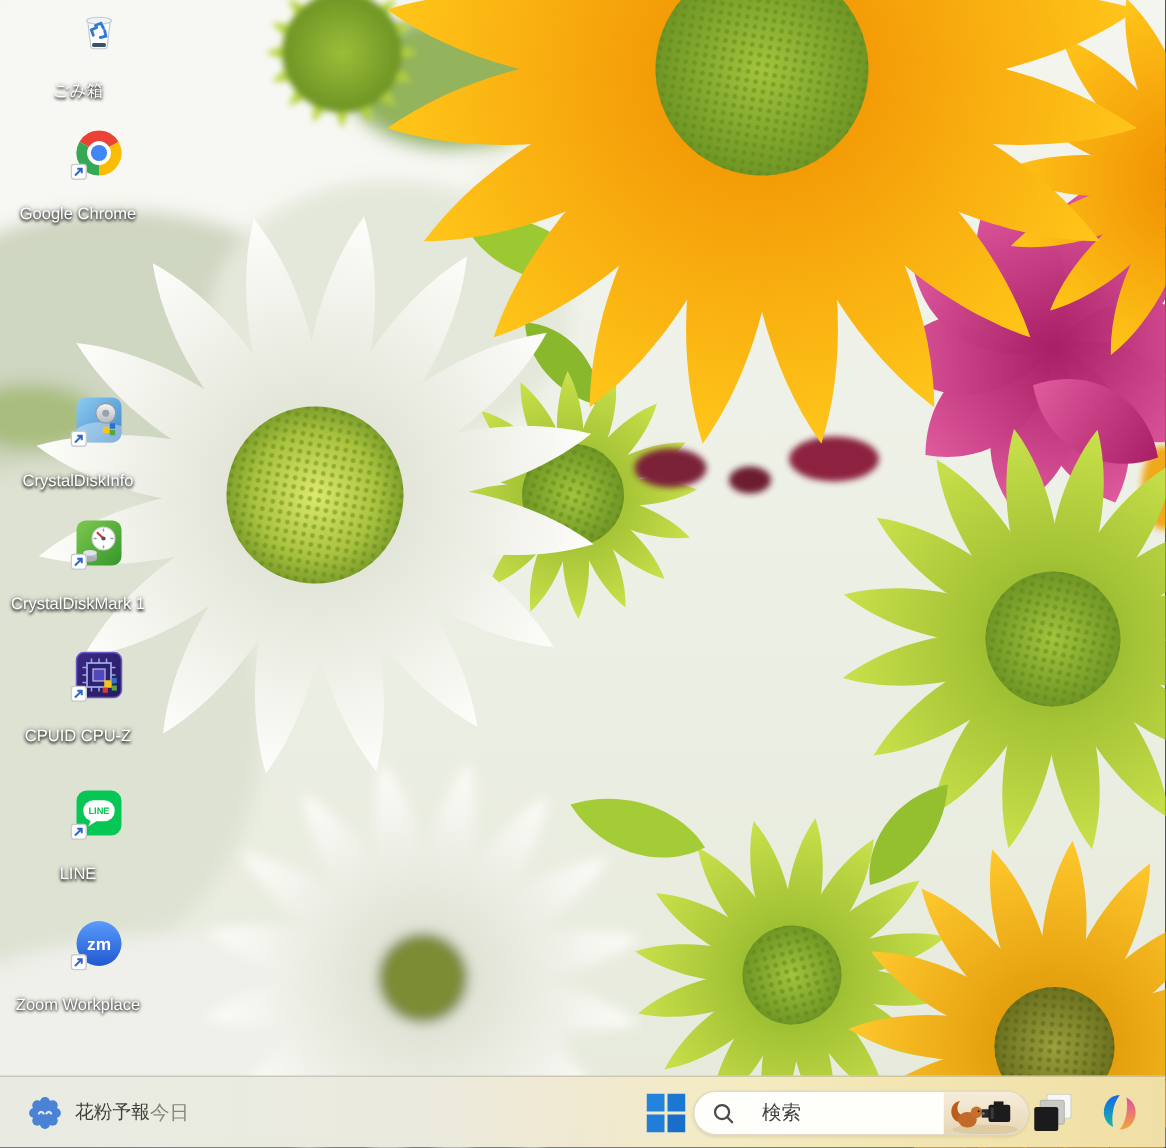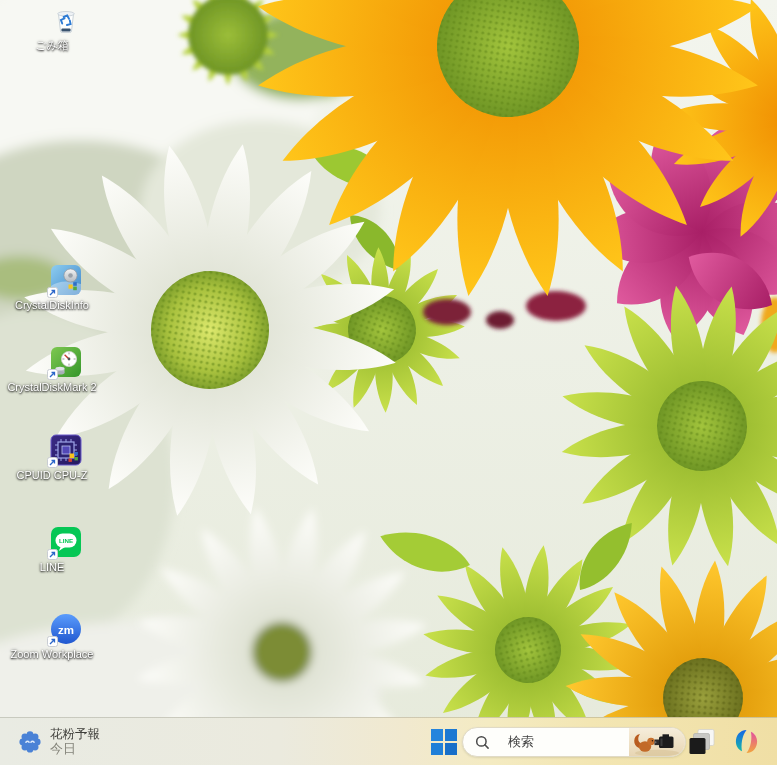--- a/index.html
+++ b/index.html
@@ -1,33 +1,33 @@
 <!DOCTYPE html>
 <html><head>
 <meta charset="utf-8">
 <style>
   html,body{margin:0;padding:0;background:#222;}
   .stage{position:relative;width:777px;height:765px;overflow:hidden;
          font-family:"Liberation Sans","DejaVu Sans",sans-serif;-webkit-font-smoothing:antialiased;}
   .wall{position:absolute;inset:0;}
   
   .dicon{position:absolute;left:4px;width:96px;display:flex;flex-direction:column;
-         align-items:center;gap:3px;cursor:default;}
+         align-items:center;gap:19px;cursor:default;}
   .glyph{position:relative;width:32px;height:32px;margin-left:28px;}
   .glyph svg{display:block;}
   .lnk{position:absolute;left:-3px;bottom:-2px;width:11px;height:11px;}
   .dlabel{max-width:96px;text-align:center;font-size:11px;line-height:1.15;color:#fff;
           text-shadow:0 1px 2px rgba(0,0,0,.95),0 0 3px rgba(0,0,0,.6);white-space:nowrap;}
   
   .taskbar{position:absolute;left:0;bottom:0;width:777px;height:48px;
     background:linear-gradient(90deg,#e9ebe3 0%,#ebeade 36%,#f1e9cf 52%,#f4ebc2 63%,#f3e6b3 76%,#f0dfa5 100%);
     border-top:1px solid rgba(125,125,108,.30);box-sizing:border-box;}
   .widget{position:absolute;left:13px;top:50%;transform:translateY(-50%);
           display:flex;align-items:center;gap:9px;padding:2px 6px;border-radius:6px;}
-  .wtxt{display:flex;flex-direction:column;line-height:1.18;}
+  .wtxt{display:flex;flex-direction:row;line-height:1.18;}
   .wtitle{font-size:12.5px;color:#3e3e3a;}
   .wsub{font-size:13px;color:#85857b;}
   .startbtn{position:absolute;left:427px;top:50%;transform:translateY(-50%);
             width:34px;height:34px;display:flex;align-items:center;justify-content:center;border-radius:6px;}
   .search{position:absolute;left:462px;top:9px;width:224px;height:30px;border-radius:16px;
           background:#fefefb;border:1px solid #e0dac6;box-shadow:0 1px 2px rgba(90,85,60,.15);
           display:flex;align-items:center;padding-left:12px;box-sizing:border-box;overflow:hidden;}
   .stext{margin-left:18px;font-size:13px;color:#3f3f3f;flex:0 0 auto;}
   .sthumb{margin-left:auto;height:30px;width:56px;flex:0 0 auto;}
   .tbicon{position:absolute;top:50%;transform:translateY(-50%);width:36px;height:36px;
@@ -255,20 +255,37 @@
         <g stroke="#2d7bd4" stroke-width="1.9" fill="none" stroke-linecap="round">
           <path d="M12.2,19.5 L10.9,15.9 L14.5,14.3"></path>
           <path d="M13.6,13.0 L17.2,11.5 L19.0,14.8"></path>
           <path d="M19.8,16.4 L20.6,20.1 L16.9,21.0"></path>
         </g>
       </svg>
     </div>
     <div class="dlabel">ごみ箱</div>
   </div>
 
+  <div class="dicon" style="top:86px">
+    <div class="glyph">
+      <svg width="32" height="32" viewBox="0 0 32 32">
+        <circle cx="16" cy="16" r="15" fill="#fff"></circle>
+        <path d="M3,8.5 A15,15 0 0 1 29,8.5 L22.9,12 A8,8 0 0 0 9.1,12 Z" fill="#ea4335"></path>
+        <path d="M3,8.5 A15,15 0 0 0 16,31 L16,24 A8,8 0 0 1 9.1,12 Z" fill="#34a853"></path>
+        <path d="M16,31 A15,15 0 0 0 29,8.5 L22.9,12 A8,8 0 0 1 16,24 Z" fill="#fbbc05"></path>
+        <circle cx="16" cy="16" r="7" fill="#fff"></circle>
+        <circle cx="16" cy="16" r="5.4" fill="#4285f4"></circle>
+      </svg>
+      <svg class="lnk" viewBox="0 0 11 11">
+        <rect x=".5" y=".5" width="10" height="10" rx="2" fill="#fff" stroke="#c9cdd2"></rect>
+        <path d="M3,8 L7.5,3.5 M4.5,3.5 L7.5,3.5 L7.5,6.5" stroke="#2b66c9" stroke-width="1.3" fill="none"></path>
+      </svg>
+    </div>
+    <div class="dlabel">Google Chrome</div>
+  </div>
 
 
   <div class="dicon" style="top:264px">
     <div class="glyph">
       <svg width="32" height="32" viewBox="0 0 32 32">
         <defs>
             <linearGradient id="sky" x1="0" y1="0" x2="1" y2="1">
           <stop offset="0" stop-color="#8ecdf0"></stop>
               <stop offset="1" stop-color="#3e86c9"></stop>
             </linearGradient>
@@ -314,21 +331,21 @@
         <circle cx="19" cy="13" r="1.4" fill="#555"></circle>
         <rect x="5.5" y="22.5" width="9" height="4.2" fill="#b9bfc6"></rect>
         <ellipse cx="10" cy="22.5" rx="4.5" ry="1.8" fill="#dfe3e7"></ellipse>
         <ellipse cx="10" cy="26.7" rx="4.5" ry="1.8" fill="#a9afb8"></ellipse>
       </svg>
       <svg class="lnk" viewBox="0 0 11 11">
         <rect x=".5" y=".5" width="10" height="10" rx="2" fill="#fff" stroke="#c9cdd2"></rect>
         <path d="M3,8 L7.5,3.5 M4.5,3.5 L7.5,3.5 L7.5,6.5" stroke="#2b66c9" stroke-width="1.3" fill="none"></path>
       </svg>
     </div>
-    <div class="dlabel">CrystalDiskMark 2</div>
+    <div class="dlabel">CrystalDiskMark 1</div>
   </div>
 
   <div class="dicon" style="top:434px">
     <div class="glyph">
       <svg width="32" height="32" viewBox="0 0 32 32">
         <defs>
             <linearGradient id="cpu" x1="0" y1="0" x2="1" y2="1">
           <stop offset="0" stop-color="#3b2a86"></stop>
               <stop offset="1" stop-color="#241a5e"></stop>
             </linearGradient>

